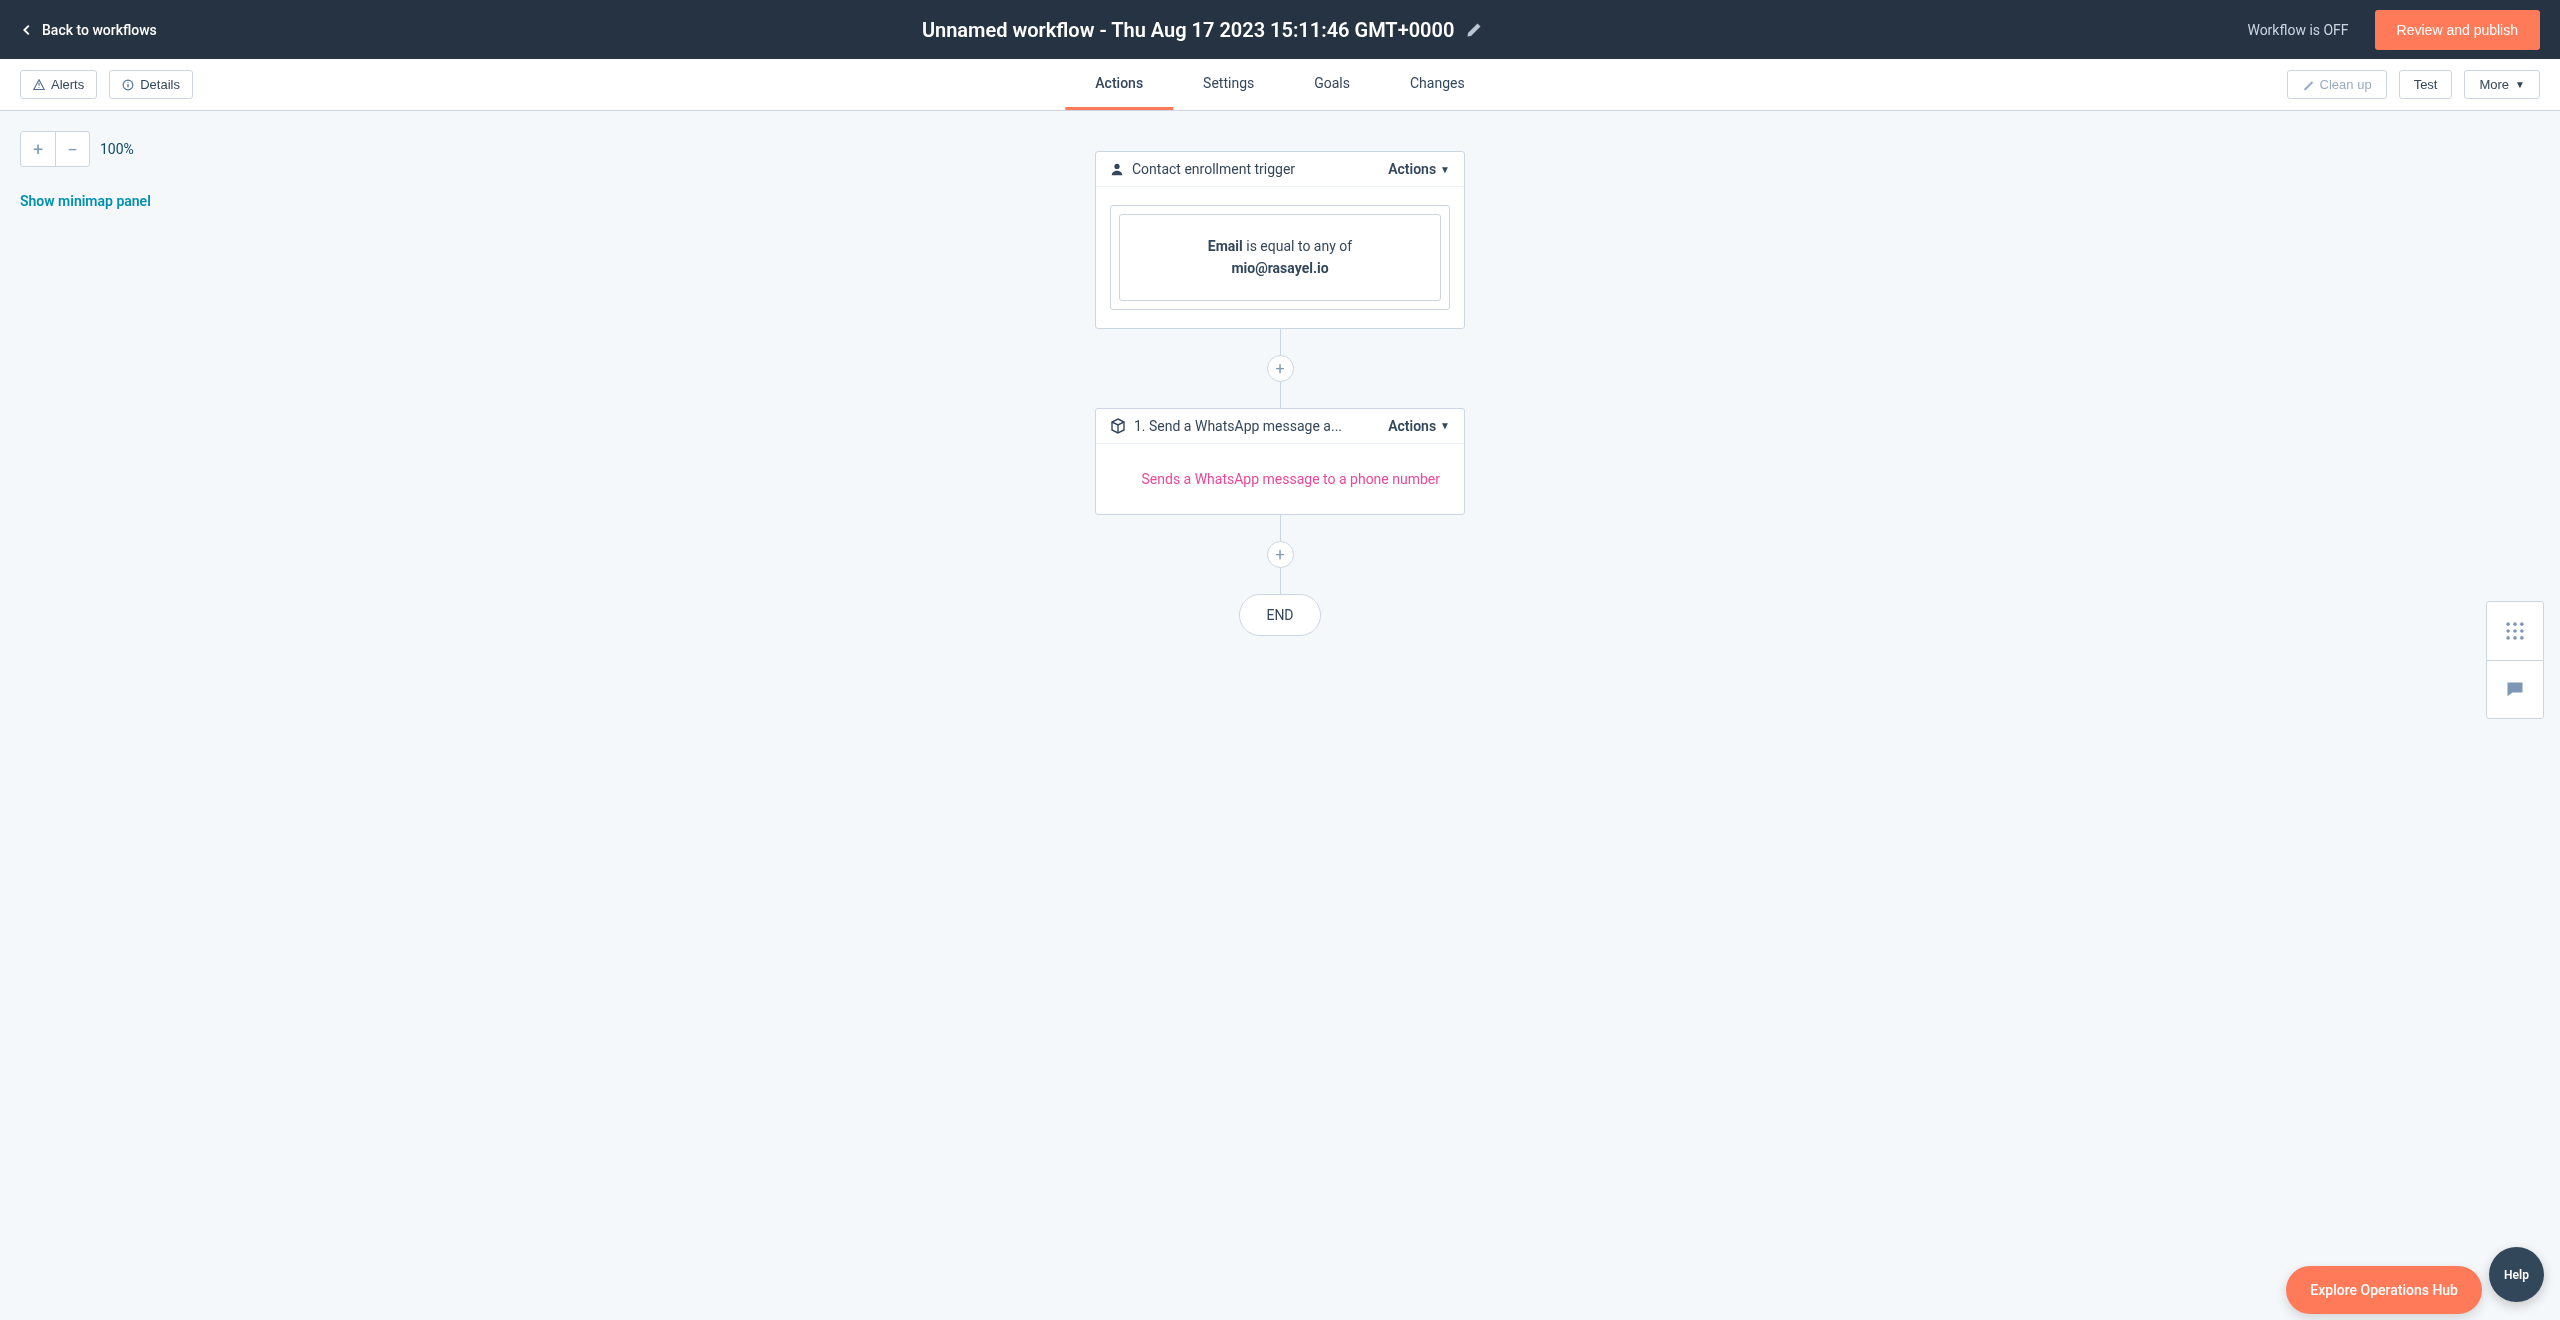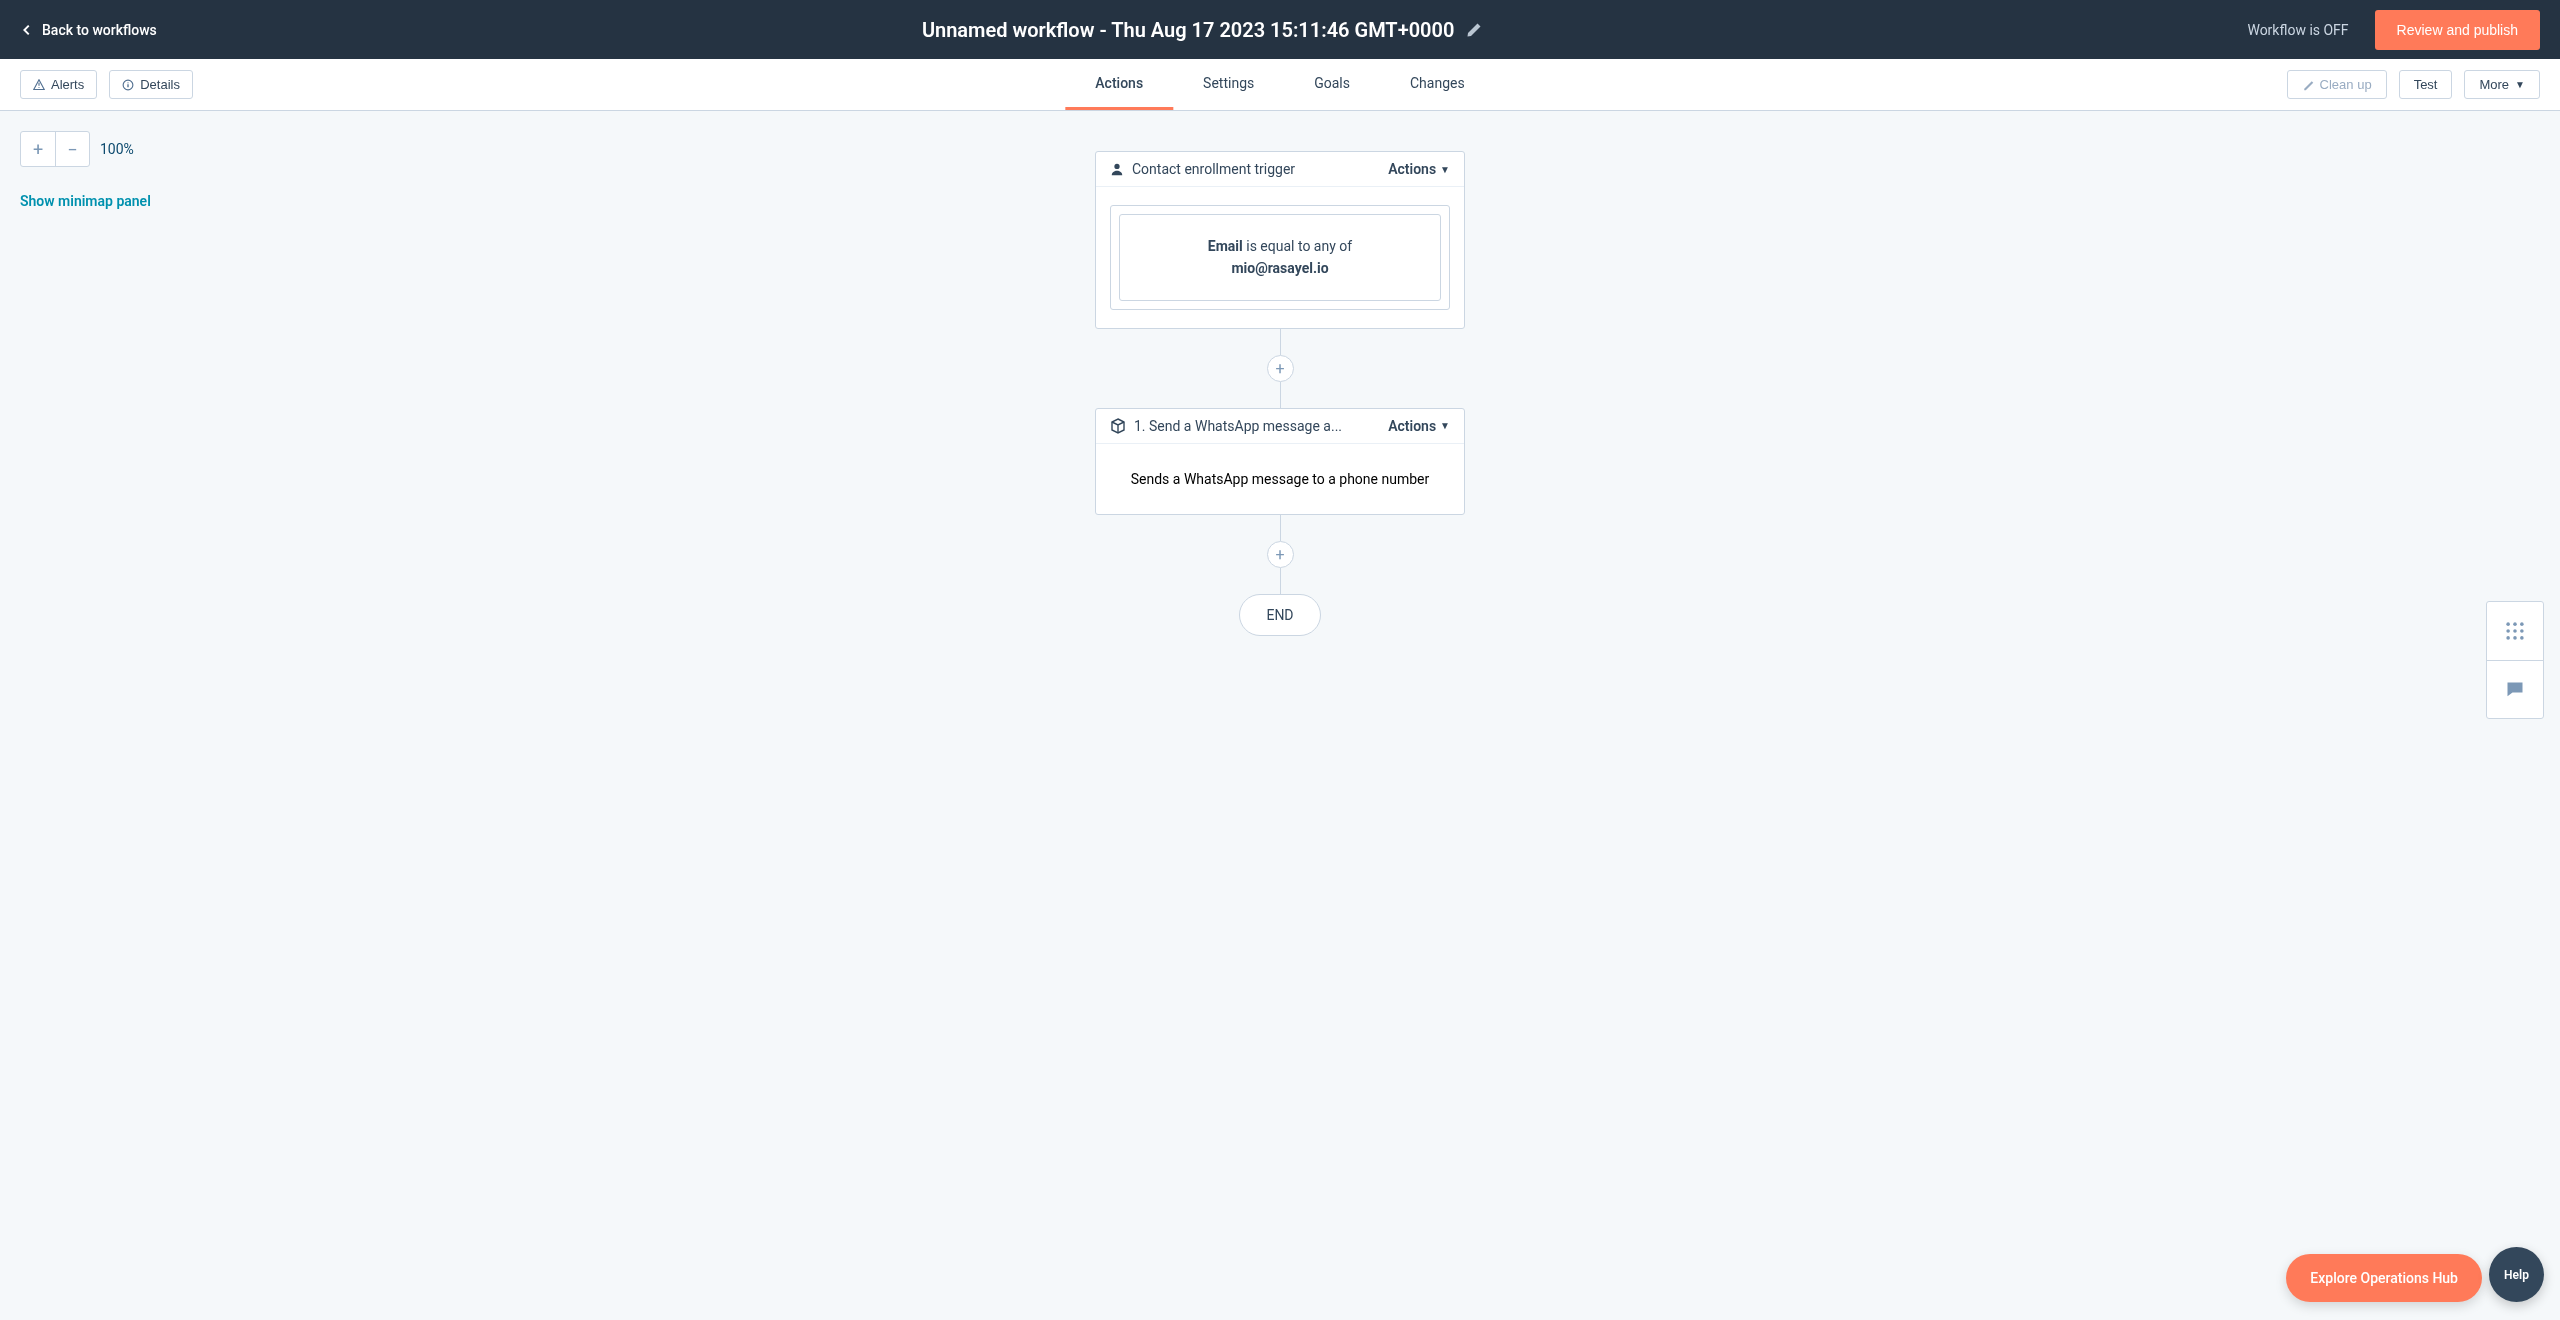--- a/index.html
+++ b/index.html
@@ -51,31 +51,31 @@
 .card-actions .caret { font-size: 10px; }
 .card-body { padding: 18px 14px; }
 
 .criteria-outer { border: 1px solid #cbd6e2; border-radius: 3px; padding: 8px; }
 .criteria-inner { border: 1px solid #cbd6e2; border-radius: 3px; padding: 20px 14px; text-align: center; font-size: 14px; line-height: 1.6; }
 .criteria-inner b { font-weight: 700; }
 
 .connector { width: 1px; height: 26px; background: #cbd6e2; }
 .add-node { width: 27px; height: 27px; border: 1px solid #cbd6e2; border-radius: 50%; background: #fff; display: flex; align-items: center; justify-content: center; color: #7c98b6; cursor: pointer; font-size: 16px; }
 
-.action-desc { text-align: center; font-size: 14px; color: #000000; line-height: 1.6; padding: 6px 10px; }
+.action-desc { text-align: right; font-size: 14px; color: #ec4899; line-height: 1.6; padding: 6px 10px; }
 
 .end-pill { margin-top: 0; padding: 12px 26px; border: 1px solid #cbd6e2; background: #fff; border-radius: 26px; font-size: 14px; color: #33475b; }
 
 
 .right-rail { position: fixed; right: 16px; top: 50%; transform: translateY(-50%); display: flex; flex-direction: column; border: 1px solid #cbd6e2; border-radius: 3px; background: #fff; }
 .rail-btn { width: 56px; height: 58px; display: flex; align-items: center; justify-content: center; cursor: pointer; color: #7c98b6; }
 .rail-btn + .rail-btn { border-top: 1px solid #cbd6e2; }
 
 
-.explore-pill { position: fixed; bottom: 18px; right: 78px; background: #ff7a59; color: #fff; padding: 16px 24px; border-radius: 28px; font-size: 14px; font-weight: 500; cursor: pointer; box-shadow: 0 4px 12px rgba(0,0,0,.15); }
+.explore-pill { position: fixed; bottom: 6px; right: 78px; background: #ff7a59; color: #fff; padding: 16px 24px; border-radius: 28px; font-size: 14px; font-weight: 500; cursor: pointer; box-shadow: 0 4px 12px rgba(0,0,0,.15); }
 .help-btn { position: fixed; bottom: 18px; right: 16px; width: 55px; height: 55px; border-radius: 50%; background: #33475b; color: #fff; display: flex; align-items: center; justify-content: center; font-size: 12px; font-weight: 600; cursor: pointer; box-shadow: 0 4px 12px rgba(0,0,0,.2); }
 </style>
 </head>
 <body>
 
 <div class="header">
   <div class="header-left">
     <svg viewBox="0 0 16 16" fill="none" stroke="#fff" stroke-width="2.2">
         <path d="M10 3 L5 8 L10 13"></path>
       </svg>

